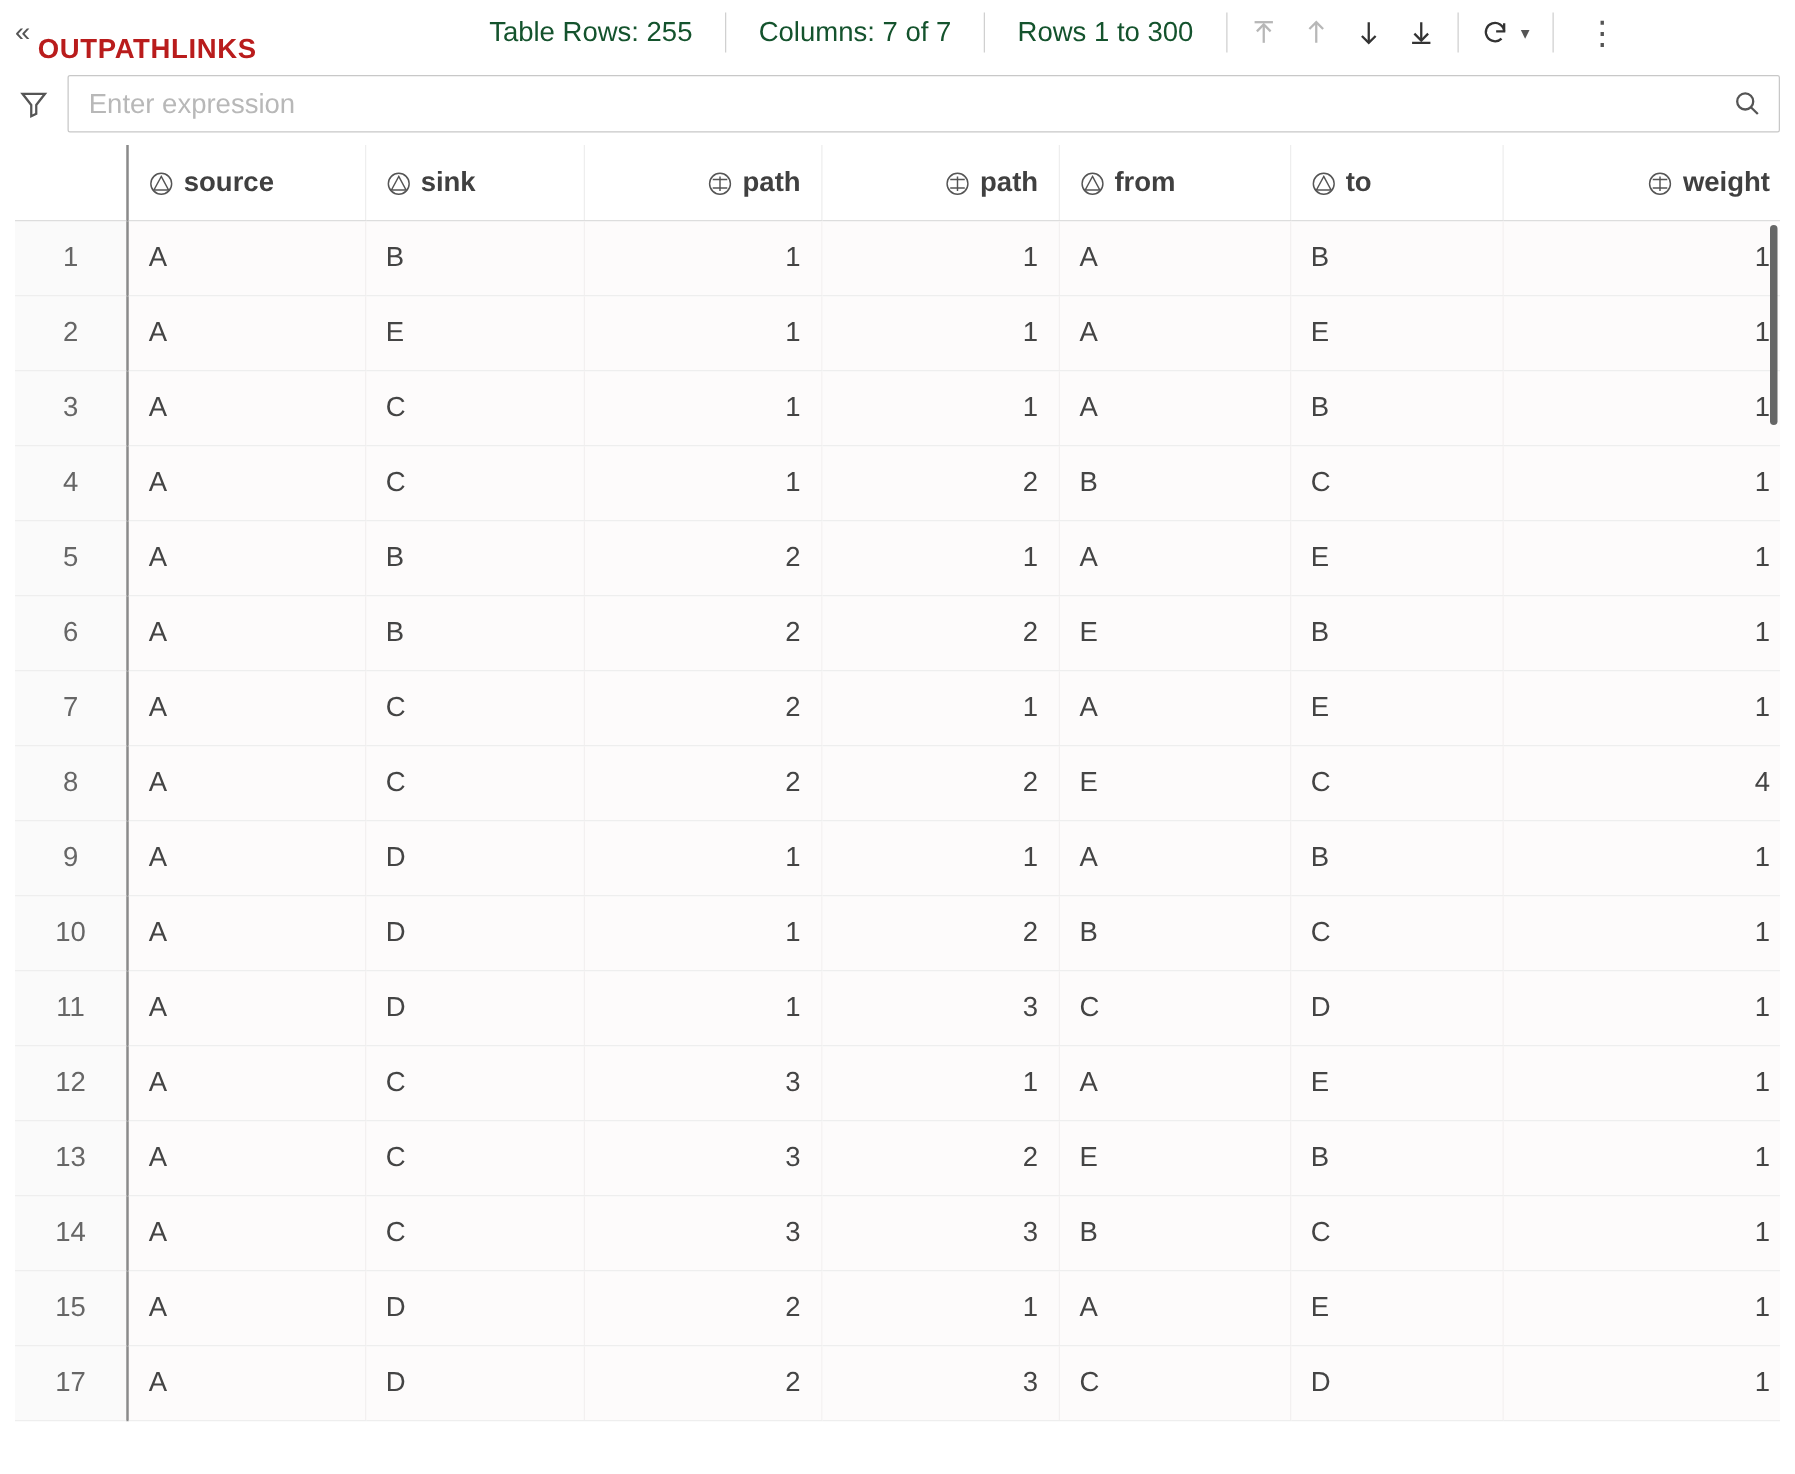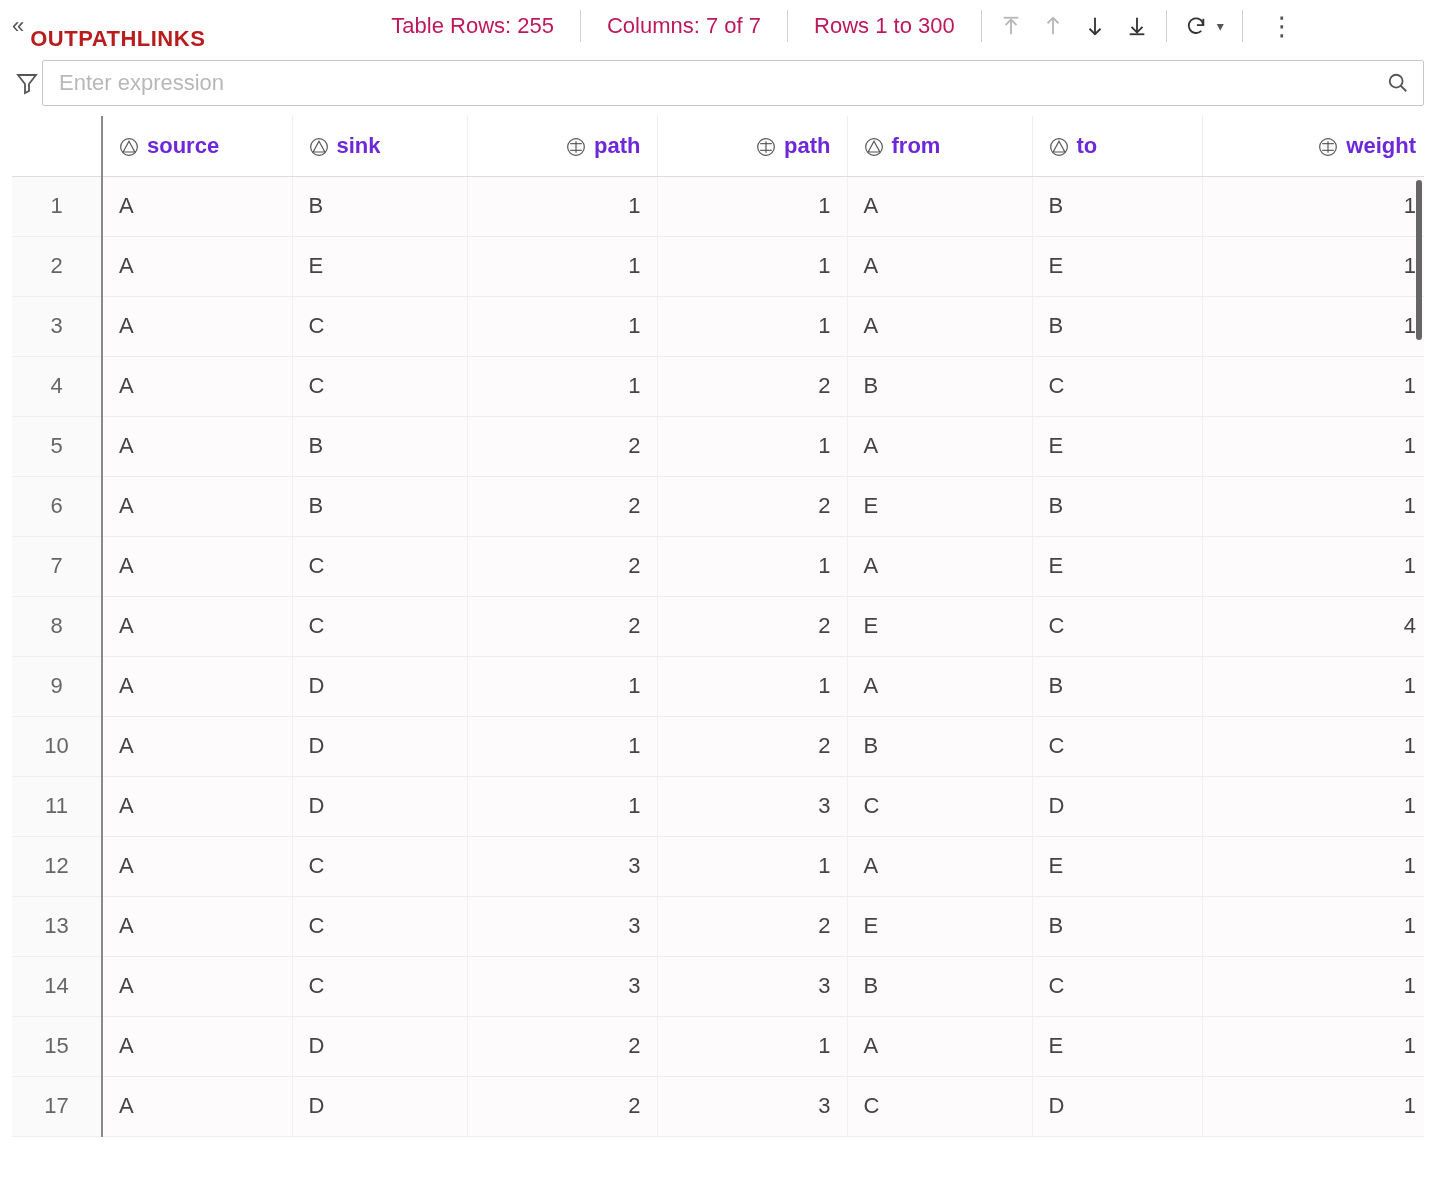--- a/index.html
+++ b/index.html
@@ -21,34 +21,34 @@
     font-size: 22px; letter-spacing: -4px; padding: 0 10px 0 0; cursor: pointer;
   }
   .toolbar .title {
     font-weight: 700; letter-spacing: 0.5px; padding-right: 40px;
     color: #b91c1c;
     margin-top: 26px;
   }
   .toolbar .spacer { flex: 0 0 120px; }
   .toolbar .info {
     padding: 0 26px; border-left: 1px solid #d0d0d0; height: 80%; display: flex; align-items: center;
-    color: #be185d;
+    color: #14532d;
   }
   .toolbar .info.first { border-left: none; }
   .toolbar .icon-group {
     display: flex; align-items: center; padding: 0 18px; gap: 20px;
     border-left: 1px solid #d0d0d0; height: 80%;
   }
   .toolbar .tbicon { width: 22px; height: 22px; display: inline-flex; align-items: center; justify-content: center; cursor: pointer; }
   .toolbar .tbicon.disabled svg { opacity: 0.35; }
   .toolbar .menu-icon { font-size: 26px; line-height: 1; cursor: pointer; padding-left: 8px;}
 
   
   .filter-row {
-    display: flex; align-items: center; 
+    display: flex; align-items: center; gap: 12px;
     margin: 14px 0 10px 0;
   }
   .filter-row .funnel { width: 30px; display:flex; justify-content:center; cursor:pointer;}
   .filter-row .expr-wrap {
     flex: 1; display: flex; align-items: center;
     border: 1px solid #c8c8c8; border-radius: 2px;
     padding: 0 14px; height: 46px; background: #fff;
   }
   .filter-row .expr-wrap input {
     flex: 1; border: none; outline: none; font-size: 22px; color: #333; background: transparent;
@@ -60,21 +60,21 @@
   .table-wrap { flex: 1; overflow: hidden; position: relative; }
   table { border-collapse: collapse; width: 100%; table-layout: fixed; }
   th, td {
     height: 60px; padding: 0 16px; text-align: left;
     border-bottom: 1px solid #eee;
     font-size: 22px; color: #444;
     white-space: nowrap; overflow: hidden;
   }
   .num { text-align: right; }
   th {
-    font-weight: 600; color: #6d28d9; border-bottom: 1px solid #ddd;
+    font-weight: 600; color: #404040; border-bottom: 1px solid #ddd;
     border-left: 1px solid #eee;
     background: #fff;
   }
   td { border-left: 1px solid #f3f0f0; }
   th.rownum-head, td.rownum {
     width: 90px; text-align: center; color: #666; border-left: none;
     border-right: 2px solid #8a8a8a;
     background: #fafafa;
   }
   th.rownum-head { background:#fff; border-right: 2px solid #8a8a8a; border-bottom:1px solid #ddd;}

